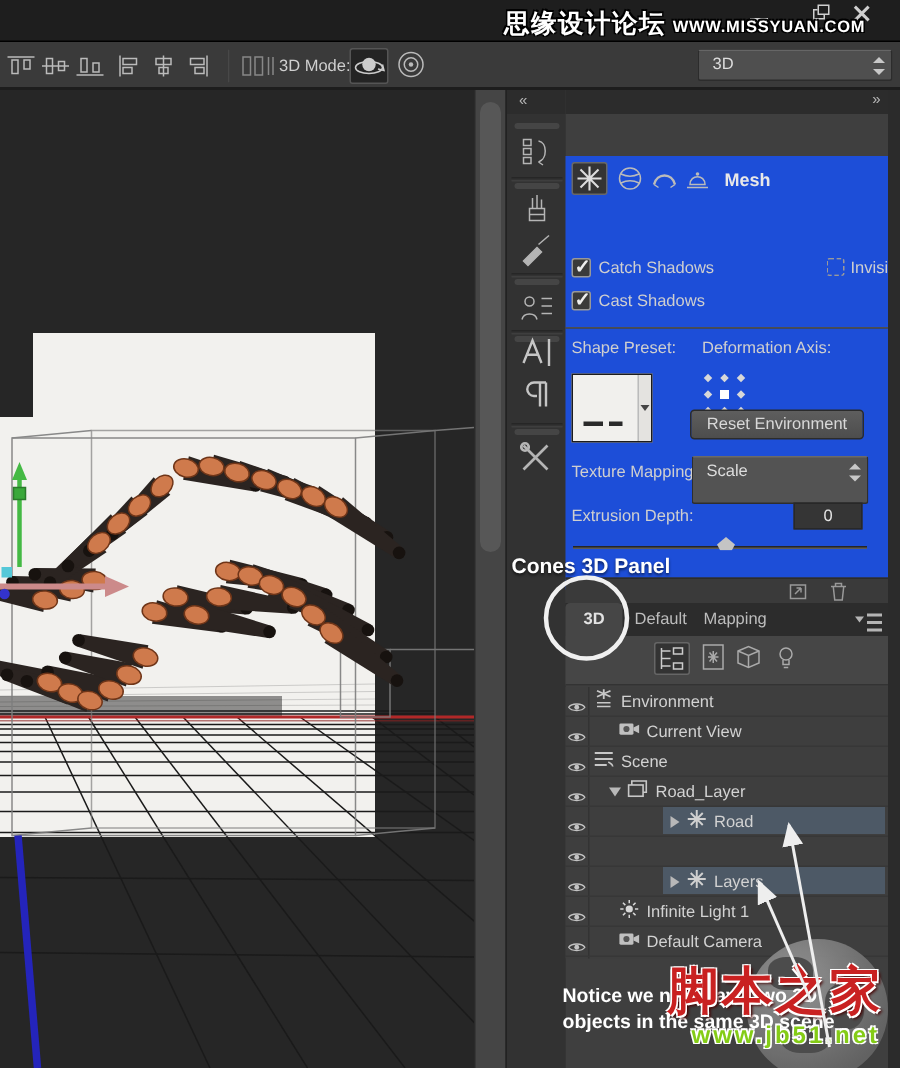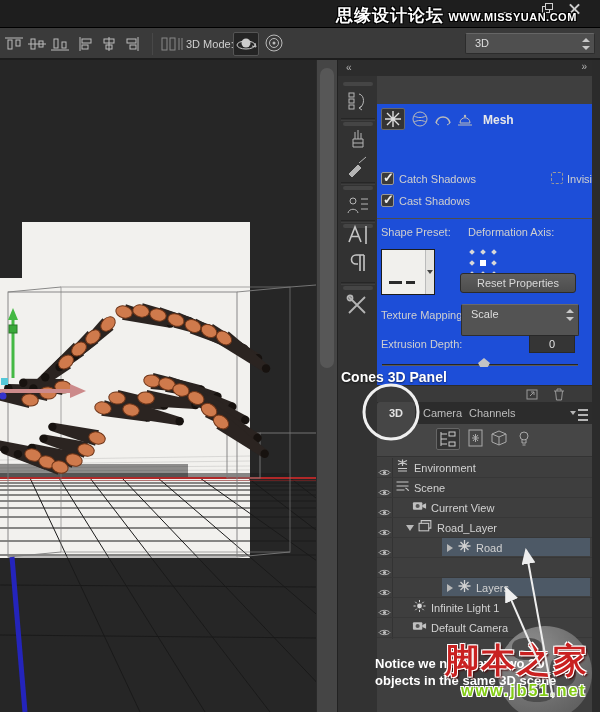--- a/index.html
+++ b/index.html
@@ -488,21 +488,21 @@
         <i style="left:0;top:0"></i>
           <i style="left:11px;top:0"></i>
           <i style="left:22px;top:0"></i>
         <i style="left:0;top:11px"></i>
           <i class="c" style="left:10px;top:10px"></i>
           <i style="left:22px;top:11px"></i>
         <i style="left:0;top:22px"></i>
           <i style="left:11px;top:22px"></i>
           <i style="left:22px;top:22px"></i>
       </div>
-      <div class="btn" style="left:83px;top:169px;width:116px;height:20px;line-height:18px">Reset Properties</div>
+      <div class="btn" style="left:83px;top:169px;width:116px;height:20px;line-height:18px">Reset Environment</div>
 
       <span class="plabel" style="left:4px;top:205px">Texture Mapping:</span>
       <div class="dd" style="left:84px;top:200px;width:118px;height:32px;line-height:18px">
         <span>Scale</span>
         <span class="stepper"></span>
       </div>
 
       <span class="plabel" style="left:4px;top:234px">Extrusion Depth:</span>
       <div class="valbox" style="left:152px;top:231px;width:46px;height:18px;line-height:16px">0</div>
       <div class="slider-track">
@@ -518,22 +518,22 @@
           <path d="M5 8l4-4M9 4v3M9 4H6" stroke="#999" fill="none"></path>
         </svg>
       <svg style="position:absolute;left:176px;top:2px;width:12px;height:13px" viewBox="0 0 12 13">
           <path d="M1 3h10M4 3V1h4v2" stroke="#999" fill="none"></path>
           <path d="M2.5 3l1 9h5l1-9" fill="none" stroke="#999"></path>
         </svg>
     </div>
 
     <div class="layers-tabbar">
       <span class="tab-active" style="height:22px;line-height:22px">3D</span>
-      <span class="tab-plain" style="left:36px;line-height:22px">Camera</span>
-      <span class="tab-plain" style="left:82px;line-height:22px">Channels</span>
+      <span class="tab-plain" style="left:36px;line-height:22px">Default</span>
+      <span class="tab-plain" style="left:82px;line-height:22px">Mapping</span>
       <span class="pmenu" style="top:6px"></span>
     </div>
 
     <div class="filter-row">
       <div class="f-btn sel" style="left:59px">
         <svg viewBox="0 0 22 20" style="width:22px;height:20px">
             <g stroke="#ccc" fill="none">
               <path d="M4 3v14M4 5h6M4 10h6M4 15h6"></path>
               <rect x="12" y="3" width="6" height="4"></rect>
               <rect x="12" y="13" width="6" height="4"></rect>
@@ -580,42 +580,42 @@
                 </g>
               </svg></span>
             <span class="lbl">Environment</span>
           </span>
         </div>
         <div class="lrow">
           <span class="eye"><svg style="width:13px;height:9px" viewBox="0 0 14 10">
               <path d="M1 5c2-3.2 10-3.2 12 0-2 3.2-10 3.2-12 0z" fill="none" stroke="#c2c2c2"></path>
               <circle cx="7" cy="5" r="1.8" fill="#c2c2c2"></circle>
             </svg></span>
+          <span class="ct" style="left: 35px;">
+            <span><svg class="ic12" viewBox="0 0 16 12">
+                <rect x="1" y="2" width="10" height="8" rx="1" fill="#c0c0c0"></rect>
+                <path d="M11 5l4-2v6l-4-2z" fill="#c0c0c0"></path>
+                <circle cx="6" cy="6" r="2.2" fill="#555"></circle>
+              </svg></span>
+            <span class="lbl">Current View</span>
+          </span>
+        </div>
+        <div class="lrow">
+          <span class="eye"><svg style="width:13px;height:9px" viewBox="0 0 14 10">
+              <path d="M1 5c2-3.2 10-3.2 12 0-2 3.2-10 3.2-12 0z" fill="none" stroke="#c2c2c2"></path>
+              <circle cx="7" cy="5" r="1.8" fill="#c2c2c2"></circle>
+            </svg></span>
           <span class="ct" style="left: 18px;">
             <span><svg class="ic12" viewBox="0 0 14 14">
                 <g stroke="#c8c8c8" stroke-width="1.2" fill="none">
                   <path d="M1 3h12M1 7h12M1 11h8"></path>
                   <path d="M10 9c2 1 3 2 3 3"></path>
                 </g>
               </svg></span>
             <span class="lbl">Scene</span>
-          </span>
-        </div>
-        <div class="lrow">
-          <span class="eye"><svg style="width:13px;height:9px" viewBox="0 0 14 10">
-              <path d="M1 5c2-3.2 10-3.2 12 0-2 3.2-10 3.2-12 0z" fill="none" stroke="#c2c2c2"></path>
-              <circle cx="7" cy="5" r="1.8" fill="#c2c2c2"></circle>
-            </svg></span>
-          <span class="ct" style="left: 35px;">
-            <span><svg class="ic12" viewBox="0 0 16 12">
-                <rect x="1" y="2" width="10" height="8" rx="1" fill="#c0c0c0"></rect>
-                <path d="M11 5l4-2v6l-4-2z" fill="#c0c0c0"></path>
-                <circle cx="6" cy="6" r="2.2" fill="#555"></circle>
-              </svg></span>
-            <span class="lbl">Current View</span>
           </span>
         </div>
         <div class="lrow">
           <span class="eye"><svg style="width:13px;height:9px" viewBox="0 0 14 10">
               <path d="M1 5c2-3.2 10-3.2 12 0-2 3.2-10 3.2-12 0z" fill="none" stroke="#c2c2c2"></path>
               <circle cx="7" cy="5" r="1.8" fill="#c2c2c2"></circle>
             </svg></span>
           <span class="ct" style="left: 29px;">
             <span class="tri open"></span>
             <span><svg class="ic12" viewBox="0 0 14 12">

